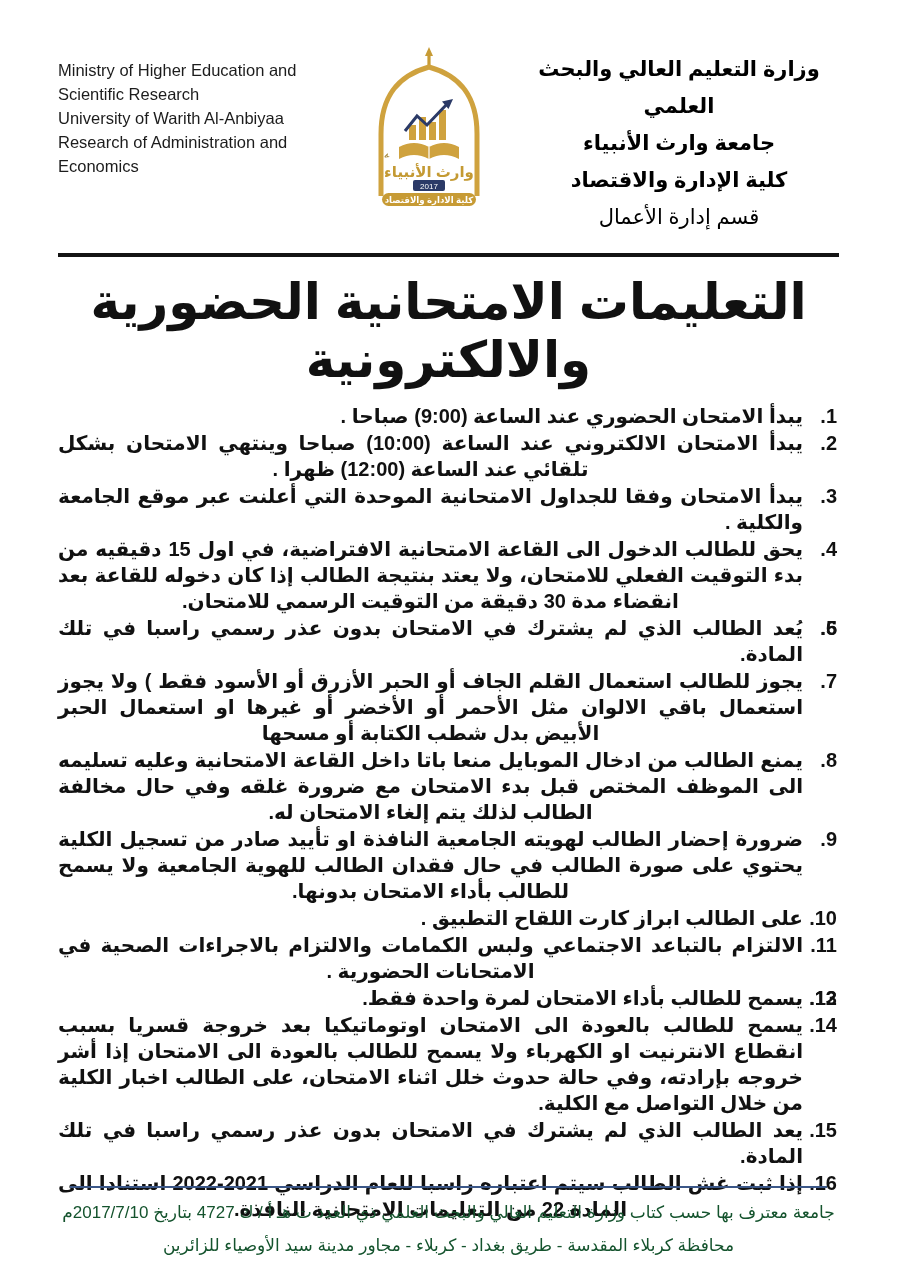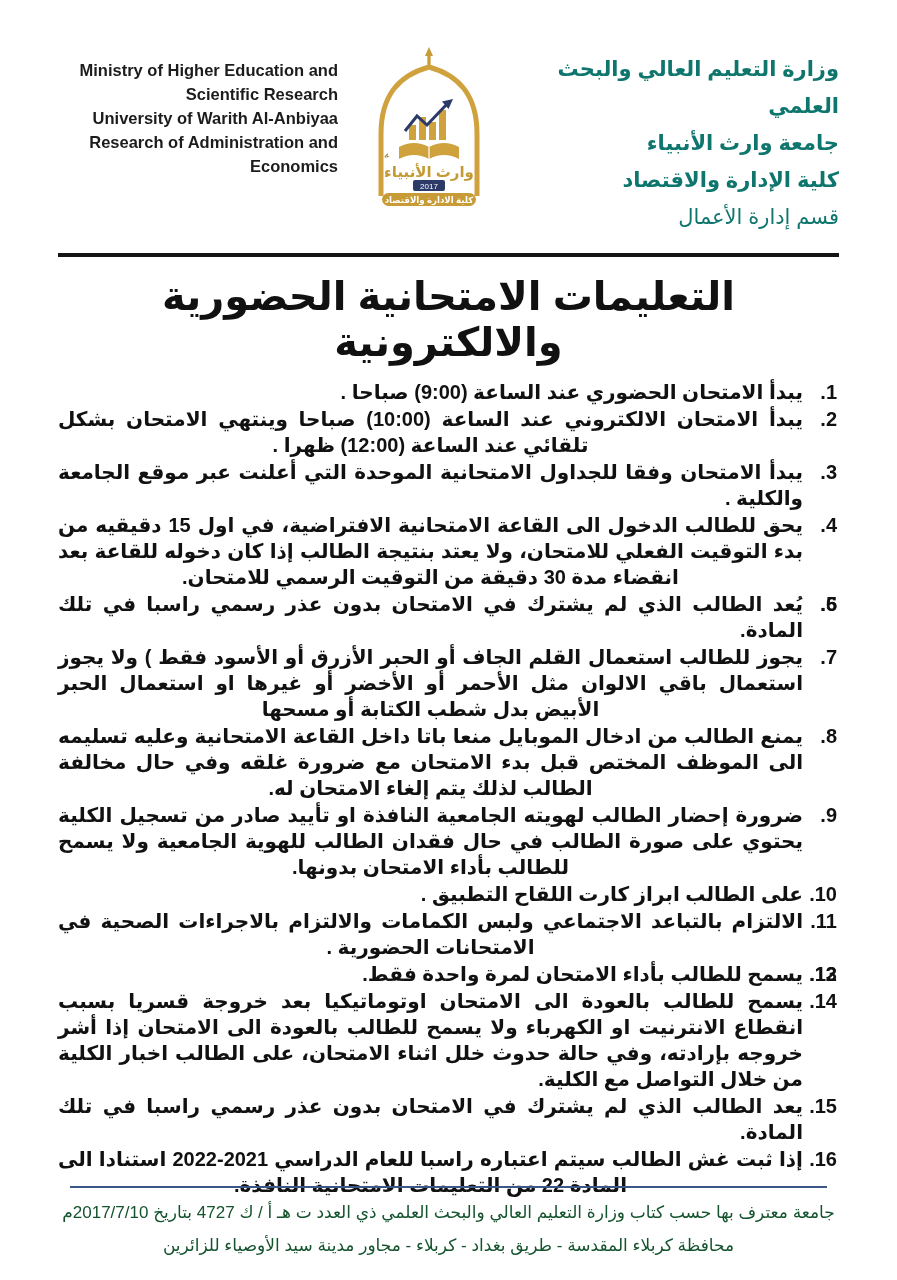--- a/index.html
+++ b/index.html
@@ -7,28 +7,28 @@
     width:897px;height:1280px;background:#ffffff;position:relative;overflow:hidden;
     direction:rtl;
     font-family:"Liberation Sans","DejaVu Sans",sans-serif;
     color:#161616;
     -webkit-font-smoothing:antialiased;
   }
   .page{position:absolute;inset:0;padding:44px 58px 0;box-sizing:border-box;}
 
   
   .letterhead{display:flex;align-items:flex-start;justify-content:space-between;}
-  .ar-block{width:320px;color:#0f766e;font-size:21px;font-weight:700;line-height:37px;padding-top:6px;}
+  .ar-block{width:320px;text-align:center;color:#000000;font-size:21px;font-weight:700;line-height:37px;padding-top:6px;}
   .ar-block .ar-line:last-child{font-weight:400;}
   .logo{width:150px;height:162px;flex:0 0 auto;margin-top:2px;}
-  .en-block{width:280px;direction:ltr;text-align:right;font-size:16.5px;font-weight:700;line-height:24px;color:#1c1c1c;padding-top:14px;}
+  .en-block{width:280px;direction:ltr;text-align:left;font-size:16.5px;font-weight:400;line-height:24px;color:#1c1c1c;padding-top:14px;}
   .header-divider{height:4px;background:#141414;margin-top:18px;}
 
   
-  .doc-title{text-align:center;font-size:40px;font-weight:800;margin:16px 0 14px;color:#111;}
+  .doc-title{text-align:center;font-size:50px;font-weight:800;margin:16px 0 14px;color:#111;}
 
   
   .list{font-size:20px;font-weight:700;line-height:26px;color:#111;}
   .item{position:relative;padding-right:36px;margin:0 0 1px;text-align:justify;text-align-last:right;}
   .item .num{position:absolute;right:2px;top:0;}
   
   .item:nth-child(2),.item:nth-child(4),.item:nth-child(7),.item:nth-child(8),
   .item:nth-child(9),.item:nth-child(11),.item:nth-child(12),.item:nth-child(16){text-align-last:center;}
 
   

